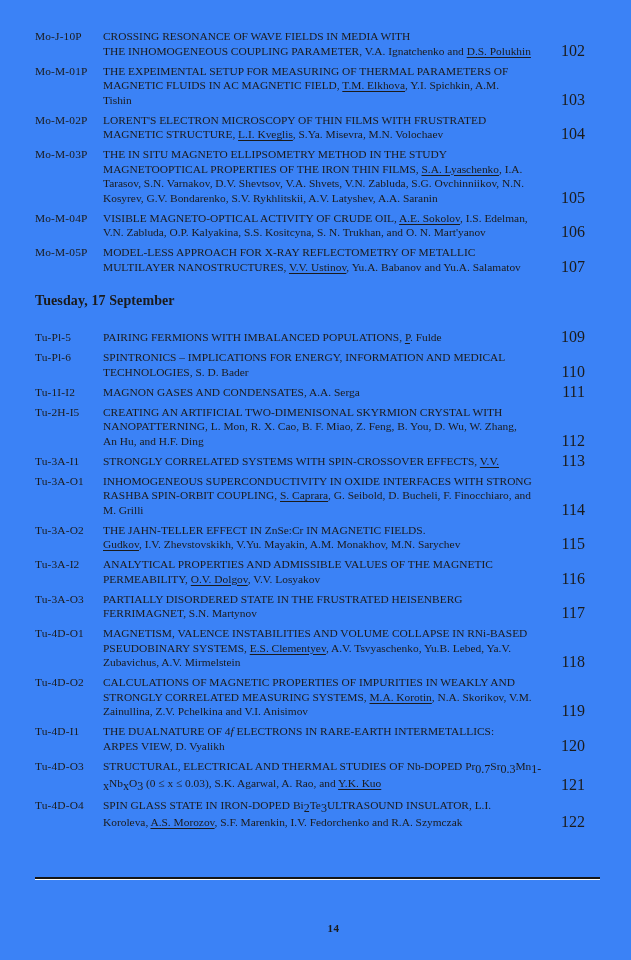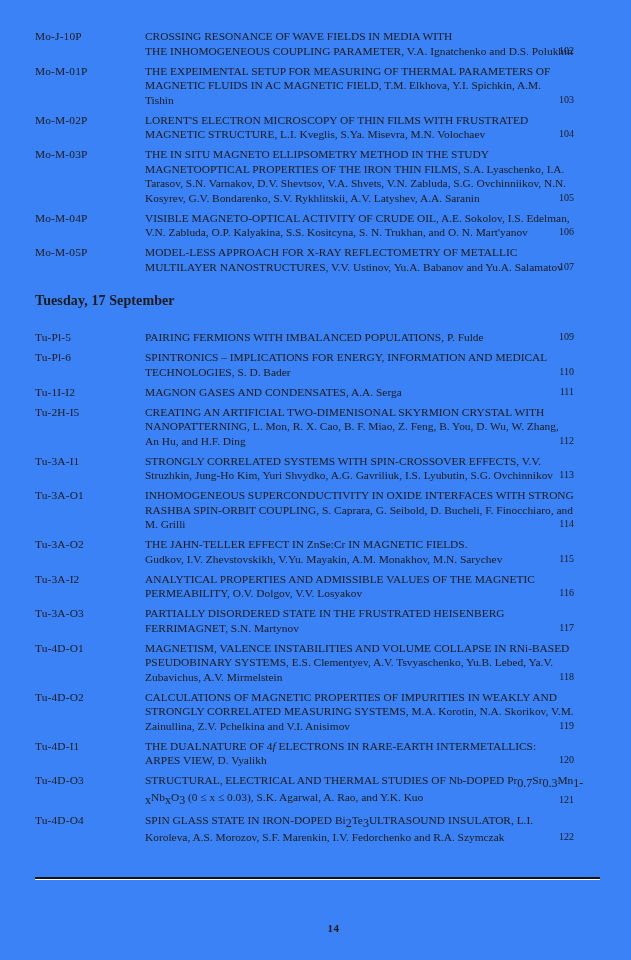--- a/index.html
+++ b/index.html
@@ -34,31 +34,30 @@
     line-height: 14.5px;
   }
   .code {
     flex: 0 0 68px;
     width: 68px;
     letter-spacing: 0.15px;
   }
   .title {
     flex: 1 1 auto;
     min-width: 0;
-    margin-left: 42px;
   }
   .title .line { white-space: nowrap; }
   .page-num {
     position: absolute;
-    right: 12px;
+    right: 1px;
     bottom: 0;
-    font-size: 10px;
+    font-size: 16px;
     line-height: 14.5px;
   }
-  .u { text-underline-offset: 2px; text-decoration-thickness: 1px; }
+  .u { text-decoration: underline; text-underline-offset: 2px; text-decoration-thickness: 1px; }
   .i { font-style: italic; }
   .sub { font-size: 12px; vertical-align: -2.5px; letter-spacing: 0; }
   .footer-rule {
     position: absolute;
     left: 35px;
     right: 31px;
     top: 877px;
     height: 4px;
     background: linear-gradient(to bottom, #151515 0px, #151515 2px, #fdfdfb 2px, #fdfdfb 2.6px, #4a4a4a 2.6px, #4a4a4a 3.4px, transparent 3.4px);
   }
@@ -162,21 +161,20 @@
             <div class="line"><span>CREATING AN ARTIFICIAL TWO-DIMENISONAL SKYRMION CRYSTAL WITH</span></div>
             <div class="line"><span>NANOPATTERNING, L. Mon, R. X. Cao, B. F. Miao, Z. Feng, B. You, D. Wu, W. Zhang,</span></div>
             <div class="line"><span>An Hu, and H.F. Ding</span></div>
           </div>
           <div class="page-num">112</div>
         </div>
         <div class="entry">
           <div class="code">Tu-3A-I1</div>
           <div class="title">
             <div class="line"><span>STRONGLY CORRELATED SYSTEMS WITH  SPIN-CROSSOVER EFFECTS, </span><span class="u">V.V.</span></div>
-            <div class="line"><span class="u">Struzhkin</span><span>, Jung-Ho Kim, Yuri Shvydko, A.G. Gavriliuk, I.S. Lyubutin, S.G. Ovchinnikov</span></div>
           </div>
           <div class="page-num">113</div>
         </div>
         <div class="entry">
           <div class="code">Tu-3A-O1</div>
           <div class="title">
             <div class="line"><span>INHOMOGENEOUS SUPERCONDUCTIVITY IN OXIDE INTERFACES WITH STRONG</span></div>
             <div class="line"><span>RASHBA SPIN-ORBIT COUPLING, </span><span class="u">S. Caprara</span><span>, G. Seibold, D. Bucheli, F. Finocchiaro, and</span></div>
             <div class="line"><span>M. Grilli</span></div>
           </div>

